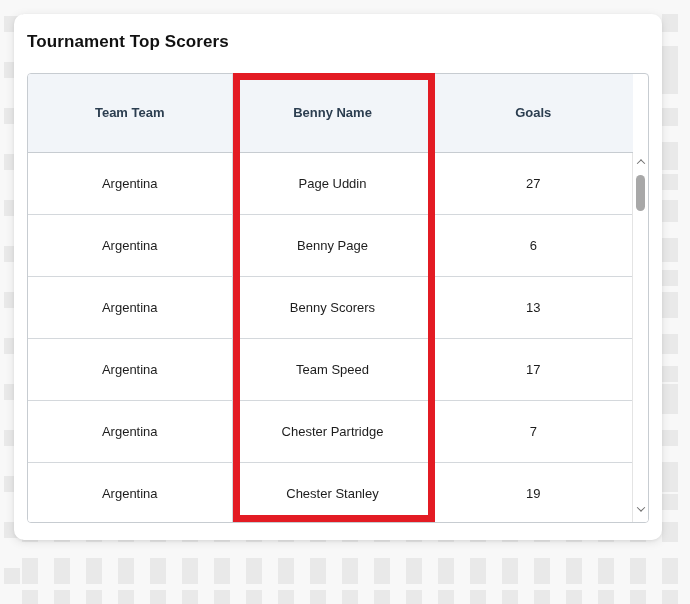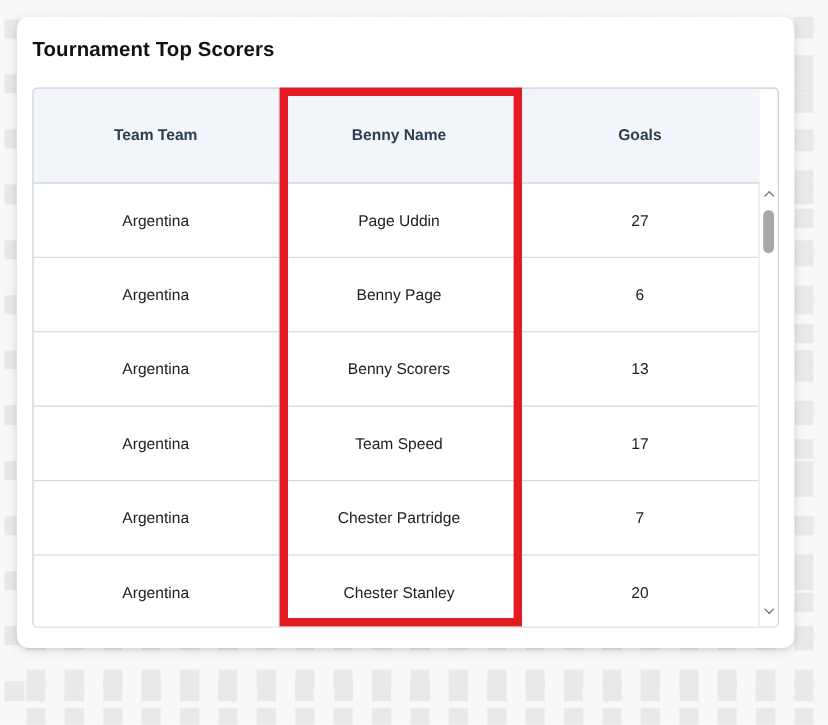--- a/index.html
+++ b/index.html
@@ -635,21 +635,21 @@
           <td>17</td>
         </tr>
         <tr>
           <td>Argentina</td>
           <td>Chester Partridge</td>
           <td>7</td>
         </tr>
         <tr>
           <td>Argentina</td>
           <td>Chester Stanley</td>
-          <td>20</td>
+          <td>19</td>
         </tr>
       </tbody>
     </table>
 
     <div id="scrollbar">
       <div class="sb-arrow up">
         <span class="chev up"></span>
       </div>
       <div id="sb-thumb"></div>
       <div class="sb-arrow down">

